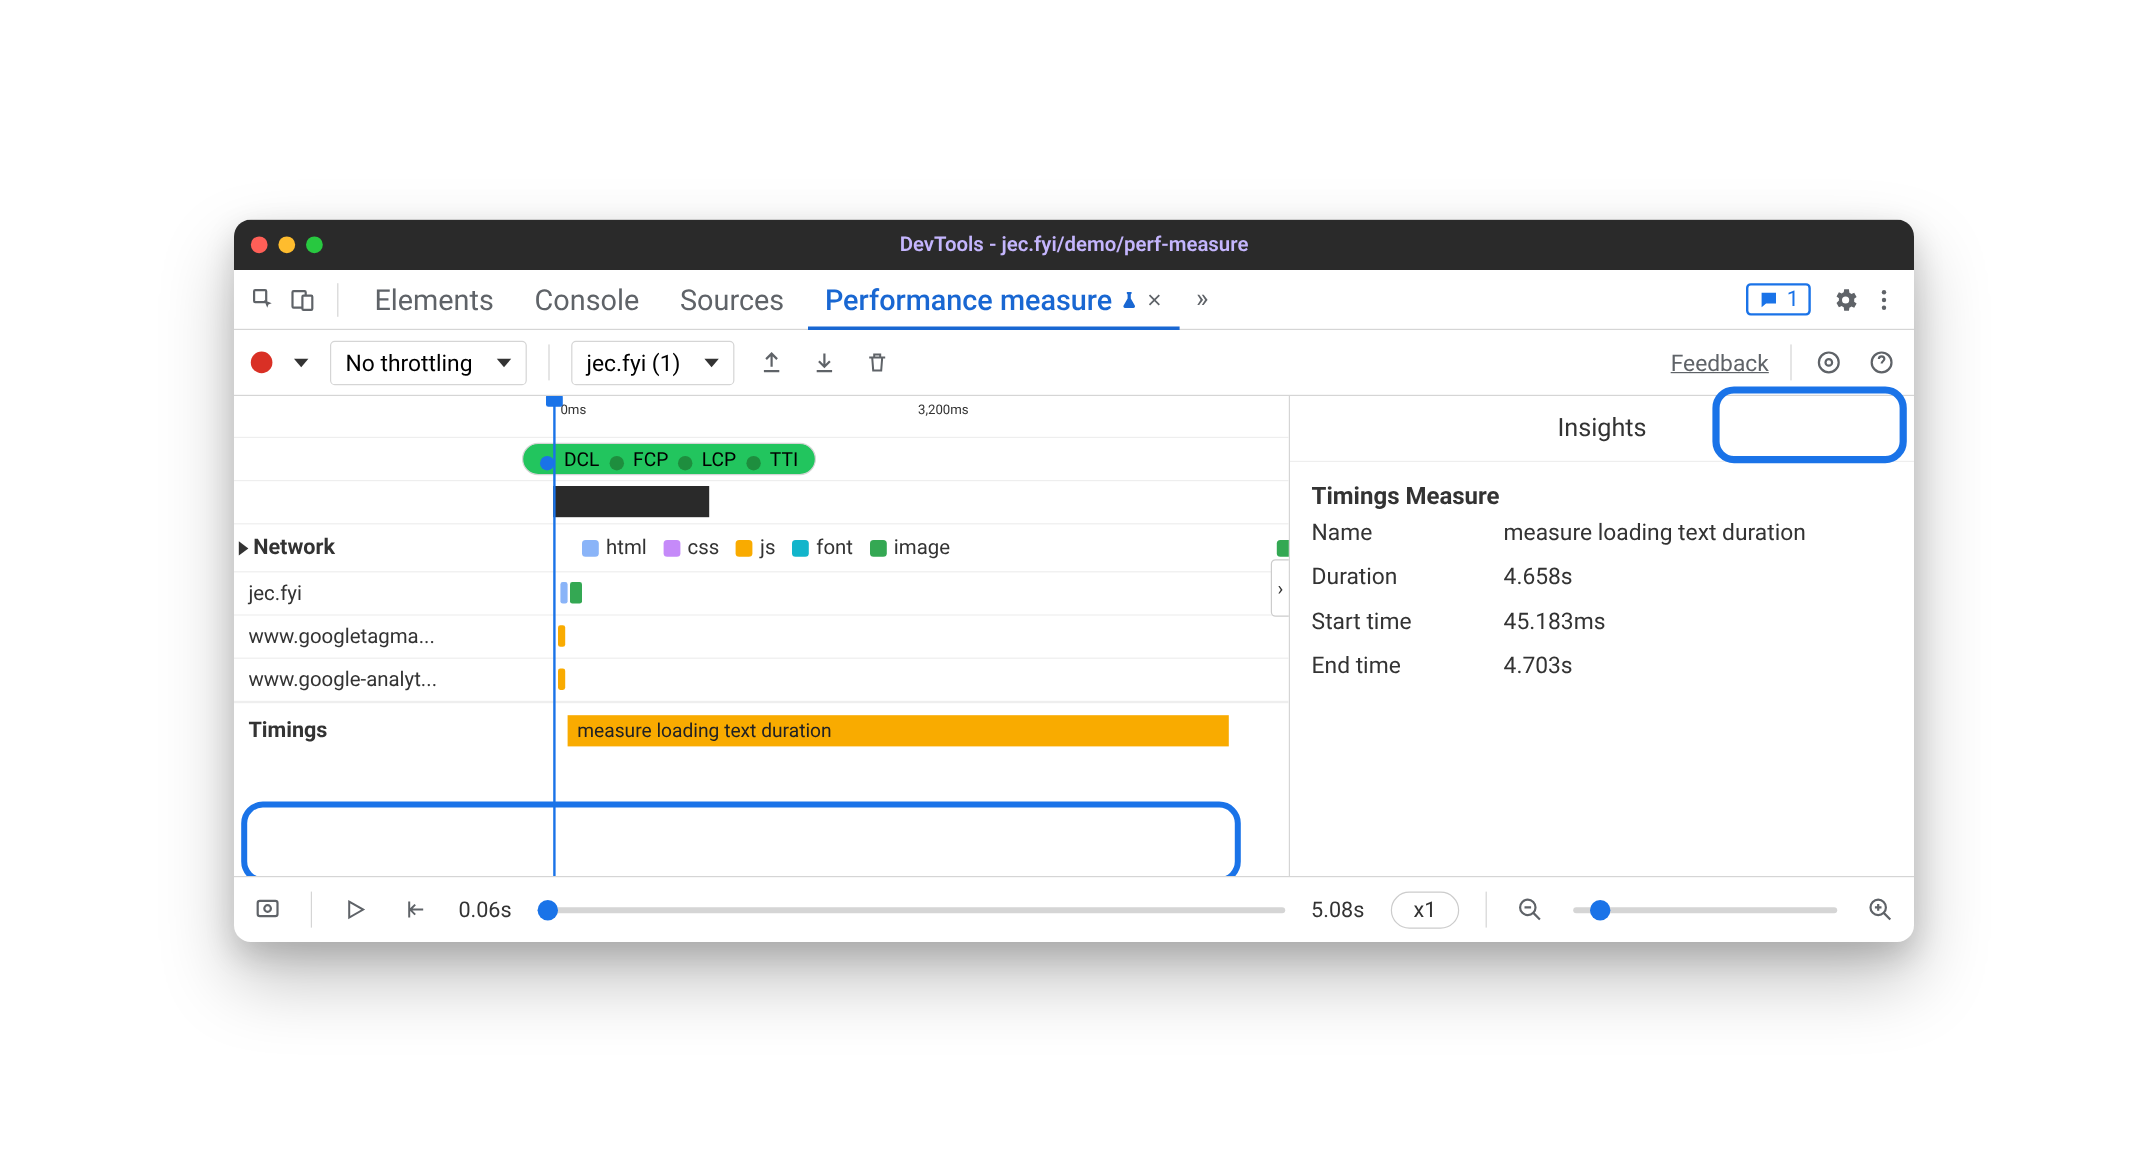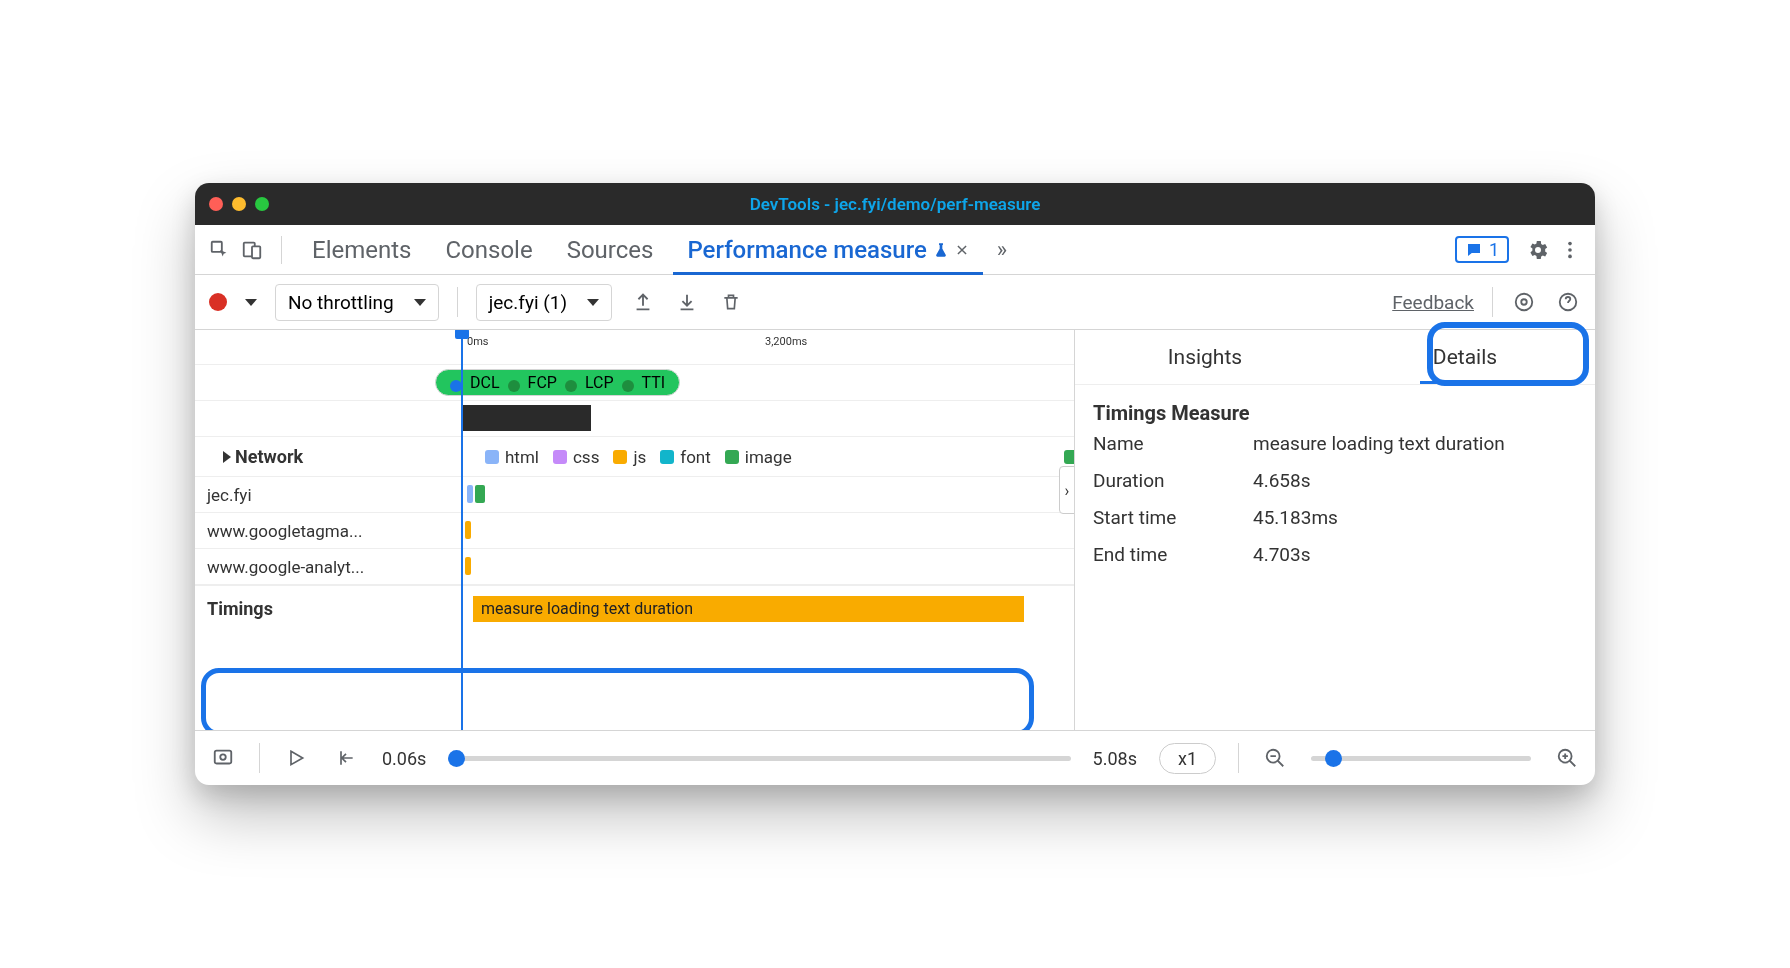--- a/index.html
+++ b/index.html
@@ -32,21 +32,21 @@
   .dot { width: 14px; height: 14px; border-radius: 50%; }
   .dot.red { background: #ff5f57; }
   .dot.yellow { background: #febc2e; }
   .dot.green { background: #28c840; }
   .title-text {
     position: absolute;
     left: 0; right: 0;
     text-align: center;
     font-size: 17px;
     font-weight: 600;
-    color: #0ea5e9;
+    color: #c4b5fd;
     pointer-events: none;
   }
 
   .tabbar {
     display: flex;
     align-items: center;
     border-bottom: 1px solid #d5d5d5;
     height: 50px;
     padding: 0 12px;
     gap: 6px;
@@ -526,21 +526,21 @@
           <span class="mini-dot" style="background:#1e8e3e;"></span>
           <span>TTI</span>
         </div>
       </div>
 
       <div class="dark-block">
         <div class="bar"></div>
       </div>
 
       <div class="legend-row">
-        <span class="row-label" style="left:28px;">
+        <span class="row-label" style="left:4px;">
           <span class="tri"></span>
           <b>Network</b>
         </span>
         <span class="legend-item">
             <span class="sq" style="background:#8ab4f8;"></span>
             <span>html</span>
           </span>
         <span class="legend-item">
             <span class="sq" style="background:#c58af9;"></span>
             <span>css</span>
@@ -580,21 +580,20 @@
       </div>
 
       <div class="highlight-box hl-timings"></div>
 
       <div class="expand-handle">›</div>
     </div>
 
     <div class="right-panel">
       <div class="right-tabs">
         <div class="right-tab">Insights</div>
-        <div class="right-tab active">Details</div>
         <div class="hl-details"></div>
       </div>
       <div class="details-body">
         <div class="details-title">Timings Measure</div>
         <div class="kv">
             <span class="k">Name</span>
             <span class="v">measure loading text duration</span>
           </div>
         <div class="kv">
             <span class="k">Duration</span>

